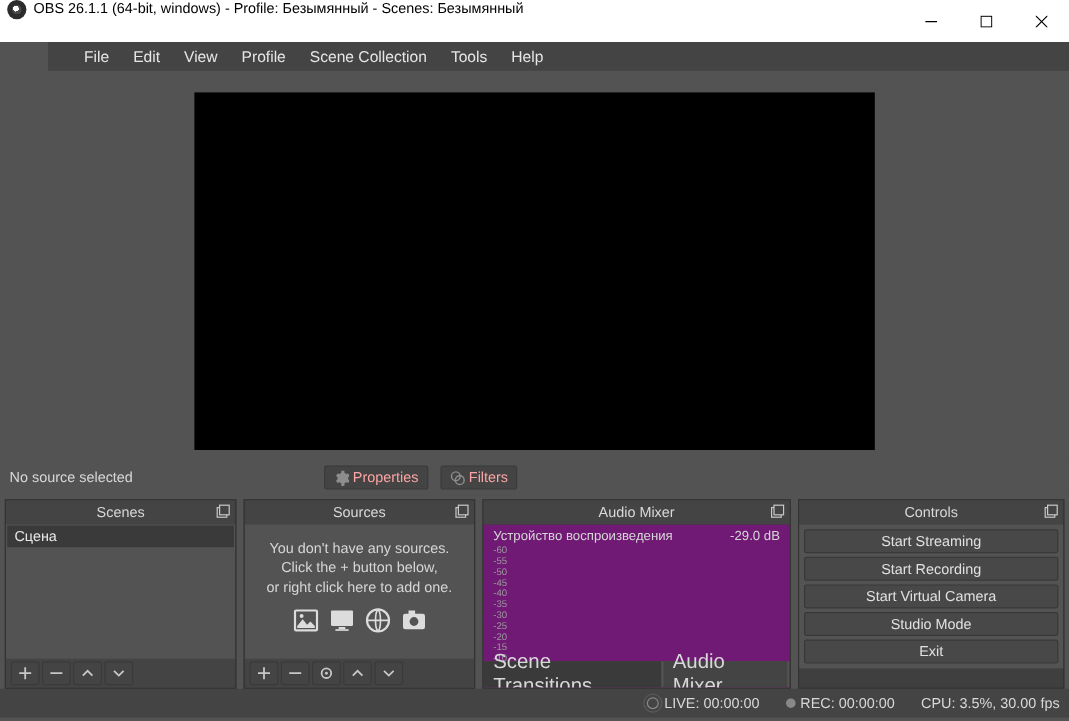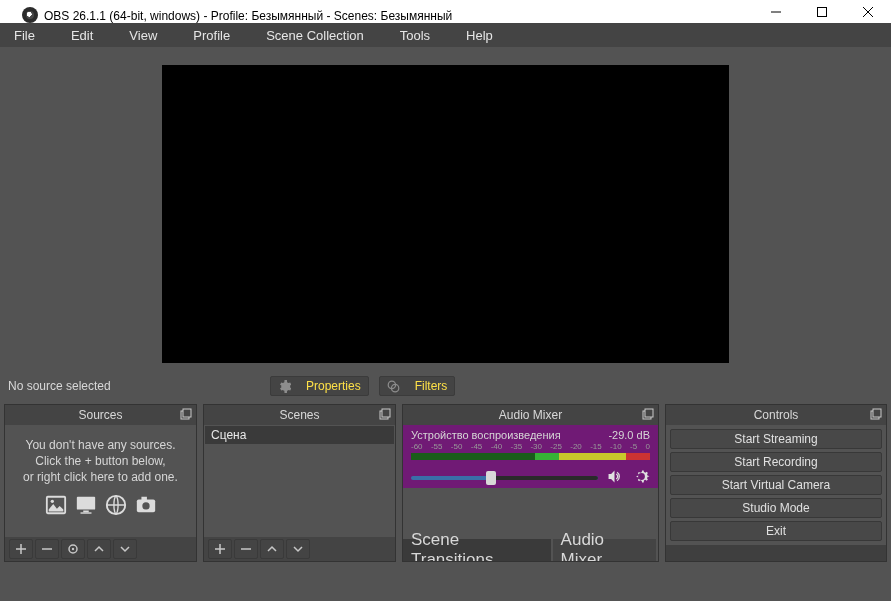--- a/index.html
+++ b/index.html
@@ -1,53 +1,53 @@
 <!DOCTYPE html>
 <html><head>
 <meta charset="utf-8">
 <style>
 * { box-sizing: border-box; margin: 0; padding: 0; font-family: "Segoe UI", Tahoma, sans-serif; }
 body { background: #535353; width: 891px; height: 601px; overflow: hidden; color: #d8d8d8; font-size: 12px; }
-.titlebar { background: #ffffff; height: 23px; display: flex; align-items: flex-end; padding-left: 22px; color: #000; font-size: 12px; }
+.titlebar { background: #ffffff; height: 35px; display: flex; align-items: flex-start; padding-left: 6px; color: #000; font-size: 12px; }
 .titlebar .app-icon { width: 16px; height: 16px; border-radius: 50%; background: #2c2c2c; display: flex; align-items: center; justify-content: center; margin-right: 6px; }
 .titlebar .app-icon span { width: 8px; height: 8px; border-radius: 50%; background: radial-gradient(circle at 40% 40%, #fff 0 35%, transparent 36%), #4a4a4a; }
 .titlebar .title { flex: 1; font-size: 12px; }
 .titlebar .winbtns { display: flex; height: 100%; }
 .titlebar .winbtn { width: 46px; display: flex; align-items: center; justify-content: center; font-size: 14px; color:#000; }
 .winbtn svg { width: 10px; height: 10px; }
-.menubar { background: #444444; height: 24px; display: flex; align-items: center; padding: 0 4px; gap: 16px; }
+.menubar { background: #444444; height: 24px; display: flex; align-items: center; padding: 0 20px; gap: 0; margin-left: 40px; }
 .menubar .item { padding: 0 10px; font-size: 13px; color: #e6e6e6; cursor: default; }
 .content { display: flex; flex-direction: column; height: calc(601px - 29px - 24px); }
 .preview-area { height: 325px; display: flex; align-items: center; justify-content: center; padding-top: 8px;}
 .preview-canvas { width: 567px; height: 298px; background: #000; }
 .toolbar-row { height: 28px; display: flex; align-items: center; padding: 0 4px; background:#535353;}
 .toolbar-row .no-source { flex: 0 0 266px; padding-left: 4px; font-size: 12px; }
 .toolbar-row .midbtns { display: flex; gap: 10px; }
-.mbtn { background: #444; border:1px solid #3b3b3b; color: #fde047; padding: 2px 7px; display: flex; align-items: center; gap: 15px; border-radius:2px;}
+.mbtn { background: #444; border:1px solid #3b3b3b; color: #fca5a5; padding: 2px 7px; display: flex; align-items: center; gap: 3px; border-radius:2px;}
 .mbtn svg { width: 13px; height: 13px; fill: #8d8d8d; }
 .docks { display: flex; gap: 6px; padding: 4px 4px 0 4px; height: 162px; }
 .dock { background: #3f3f3f; display: flex; flex-direction: column; border:1px solid #333;}
 .dock-header { background: #444444; height: 20px; display: flex; align-items: center; justify-content: center; position: relative; font-size: 12px; color:#d8d8d8;}
 .dock-header .pop { position: absolute; right: 4px; top: 3px; width: 12px; height: 12px; }
 .dock-header .pop svg { width: 12px; height: 12px; fill: #c9c9c9; }
 .dock-body { flex: 1; background: #535353; position: relative; overflow: hidden;}
 .dock-footer { height: 24px; background: #444444; display: flex; align-items: center; gap: 0; padding: 0 4px; }
 .fbtn { width: 24px; height: 20px; display:flex; align-items:center; justify-content:center; color:#c7c7c7; border:1px solid #3a3a3a; margin-right:2px; border-radius:2px;}
 .fbtn svg { width:12px; height:12px; fill:#c7c7c7; }
 .scenes-dock { width: 193px; }
 .sources-dock { width: 193px; }
 .mixer-dock { flex: 1; }
 .controls-dock { width: 222px; }
 .scene-item { background: #3a3a3a; color:#e8e8e8; padding: 2px 6px; height:18px; display:flex; align-items:center; font-size:12px; margin:1px;}
 .sources-empty { display:flex; flex-direction:column; align-items:center; justify-content:flex-start; padding-top:12px; text-align:center; font-size:12px; color:#d6d6d6; line-height:1.35;}
 .source-icons { display:flex; gap:6px; margin-top:8px; }
 .source-icons svg { width:24px; height:22px; fill:#dcdcdc; }
 .mixer-body { padding: 4px 6px 0 6px; background:#701a75; }
 .mixer-track-head { display:flex; justify-content:space-between; font-size:11px; color:#d6d6d6; padding: 0 2px;}
-.meter-scale { display:flex; justify-content:space-between; font-size:8px; color:#999; padding: 0 2px; margin-top:1px;}
+.meter-scale { display:flex; justify-content:space-between; font-size:8px; color:#999; padding: 0 2px; margin-top:1px;flex-direction:column;}
 .meter-bar { height:7px; margin:2px 2px 0 2px; background: linear-gradient(to right, #1a5c1a 0%, #1a5c1a 52%, #36b236 52%, #36b236 62%, #c8c82b 62%, #c8c82b 90%, #cc3333 90%, #cc3333 100%); position:relative;}
 .slider-row { display:flex; align-items:center; gap:8px; margin:8px 2px 0 2px;}
 .slider-track { flex:1; height:4px; background:#3a6fa8; border-radius:2px; position:relative;}
 .slider-track .thumb { position:absolute; top:-5px; width:10px; height:14px; background:#d8d8d8; border-radius:2px; }
 .slider-track .fill-dark { position:absolute; top:0; bottom:0; right:0; background:#2a2a2a; border-radius:0 2px 2px 0;}
 .mixer-icons { display:flex; gap:10px; color:#e0e0e0;}
 .mixer-icons svg { width:17px; height:17px; fill:#e0e0e0; }
 .mixer-tabs { position:absolute; bottom:0; left:0; right:0; height:22px; display:flex; background:#535353;}
 .mtab { padding: 3px 8px; font-size:17px; background:#3a3a3a; margin-right:2px; color:#d8d8d8; display:flex; align-items:center;}
 .mtab.active { background:#444444; }
@@ -115,20 +115,55 @@
         <svg viewBox="0 0 16 16">
             <circle cx="6" cy="6" r="4.5" fill="none" stroke="#8d8d8d" stroke-width="1.5"></circle>
             <circle cx="10" cy="10" r="4.5" fill="none" stroke="#8d8d8d" stroke-width="1.5"></circle>
           </svg>
         <span>Filters</span>
       </div>
     </div>
   </div>
 
   <div class="docks">
+
+    <div class="dock scenes-dock">
+      <div class="dock-header">
+        <span>Scenes</span>
+        <span class="pop"><svg viewBox="0 0 12 12">
+              <rect x="1" y="3" width="8" height="8" fill="none" stroke="#c9c9c9"></rect>
+              <rect x="3" y="1" width="8" height="8" fill="#444" stroke="#c9c9c9"></rect>
+            </svg></span>
+      </div>
+      <div class="dock-body">
+        <div class="scene-item">Сцена</div>
+      </div>
+      <div class="dock-footer">
+        <div class="fbtn">
+            <svg viewBox="0 0 12 12">
+              <path d="M6 1v10M1 6h10" stroke="#c7c7c7" stroke-width="1.5"></path>
+            </svg>
+          </div>
+        <div class="fbtn">
+            <svg viewBox="0 0 12 12">
+              <path d="M1 6h10" stroke="#c7c7c7" stroke-width="1.5"></path>
+            </svg>
+          </div>
+        <div class="fbtn">
+            <svg viewBox="0 0 12 12">
+              <path d="M2 8l4-4 4 4" fill="none" stroke="#c7c7c7" stroke-width="1.5"></path>
+            </svg>
+          </div>
+        <div class="fbtn">
+            <svg viewBox="0 0 12 12">
+              <path d="M2 4l4 4 4-4" fill="none" stroke="#c7c7c7" stroke-width="1.5"></path>
+            </svg>
+          </div>
+      </div>
+    </div>
 
     <div class="dock sources-dock">
       <div class="dock-header">
         <span>Sources</span>
         <span class="pop"><svg viewBox="0 0 12 12">
               <rect x="1" y="3" width="8" height="8" fill="none" stroke="#c9c9c9"></rect>
               <rect x="3" y="1" width="8" height="8" fill="#444" stroke="#c9c9c9"></rect>
             </svg></span>
       </div>
       <div class="dock-body">
@@ -182,55 +217,20 @@
             </svg>
           </div>
         <div class="fbtn">
             <svg viewBox="0 0 12 12">
               <path d="M2 4l4 4 4-4" fill="none" stroke="#c7c7c7" stroke-width="1.5"></path>
             </svg>
           </div>
       </div>
     </div>
 
-    <div class="dock scenes-dock">
-      <div class="dock-header">
-        <span>Scenes</span>
-        <span class="pop"><svg viewBox="0 0 12 12">
-              <rect x="1" y="3" width="8" height="8" fill="none" stroke="#c9c9c9"></rect>
-              <rect x="3" y="1" width="8" height="8" fill="#444" stroke="#c9c9c9"></rect>
-            </svg></span>
-      </div>
-      <div class="dock-body">
-        <div class="scene-item">Сцена</div>
-      </div>
-      <div class="dock-footer">
-        <div class="fbtn">
-            <svg viewBox="0 0 12 12">
-              <path d="M6 1v10M1 6h10" stroke="#c7c7c7" stroke-width="1.5"></path>
-            </svg>
-          </div>
-        <div class="fbtn">
-            <svg viewBox="0 0 12 12">
-              <path d="M1 6h10" stroke="#c7c7c7" stroke-width="1.5"></path>
-            </svg>
-          </div>
-        <div class="fbtn">
-            <svg viewBox="0 0 12 12">
-              <path d="M2 8l4-4 4 4" fill="none" stroke="#c7c7c7" stroke-width="1.5"></path>
-            </svg>
-          </div>
-        <div class="fbtn">
-            <svg viewBox="0 0 12 12">
-              <path d="M2 4l4 4 4-4" fill="none" stroke="#c7c7c7" stroke-width="1.5"></path>
-            </svg>
-          </div>
-      </div>
-    </div>
-
     <div class="dock mixer-dock">
       <div class="dock-header">
         <span>Audio Mixer</span>
         <span class="pop"><svg viewBox="0 0 12 12">
               <rect x="1" y="3" width="8" height="8" fill="none" stroke="#c9c9c9"></rect>
               <rect x="3" y="1" width="8" height="8" fill="#444" stroke="#c9c9c9"></rect>
             </svg></span>
       </div>
       <div class="dock-body">
         <div class="mixer-body">
@@ -288,13 +288,25 @@
       <div class="controls-body">
         <div class="cbtn">Start Streaming</div>
         <div class="cbtn">Start Recording</div>
         <div class="cbtn">Start Virtual Camera</div>
         <div class="cbtn">Studio Mode</div>
         <div class="cbtn">Exit</div>
       </div>
     </div>
   </div>
 
+  <div class="statusbar">
+    <div class="spacer"></div>
+    <div class="status-item">
+        <span class="live-dot"></span>
+        <span>LIVE: 00:00:00</span>
+      </div>
+    <div class="status-item">
+        <span class="rec-dot"></span>
+        <span>REC: 00:00:00</span>
+      </div>
+    <div class="status-item">CPU: 3.5%, 30.00 fps</div>
+  </div>
 </div>
 
 </body></html>

